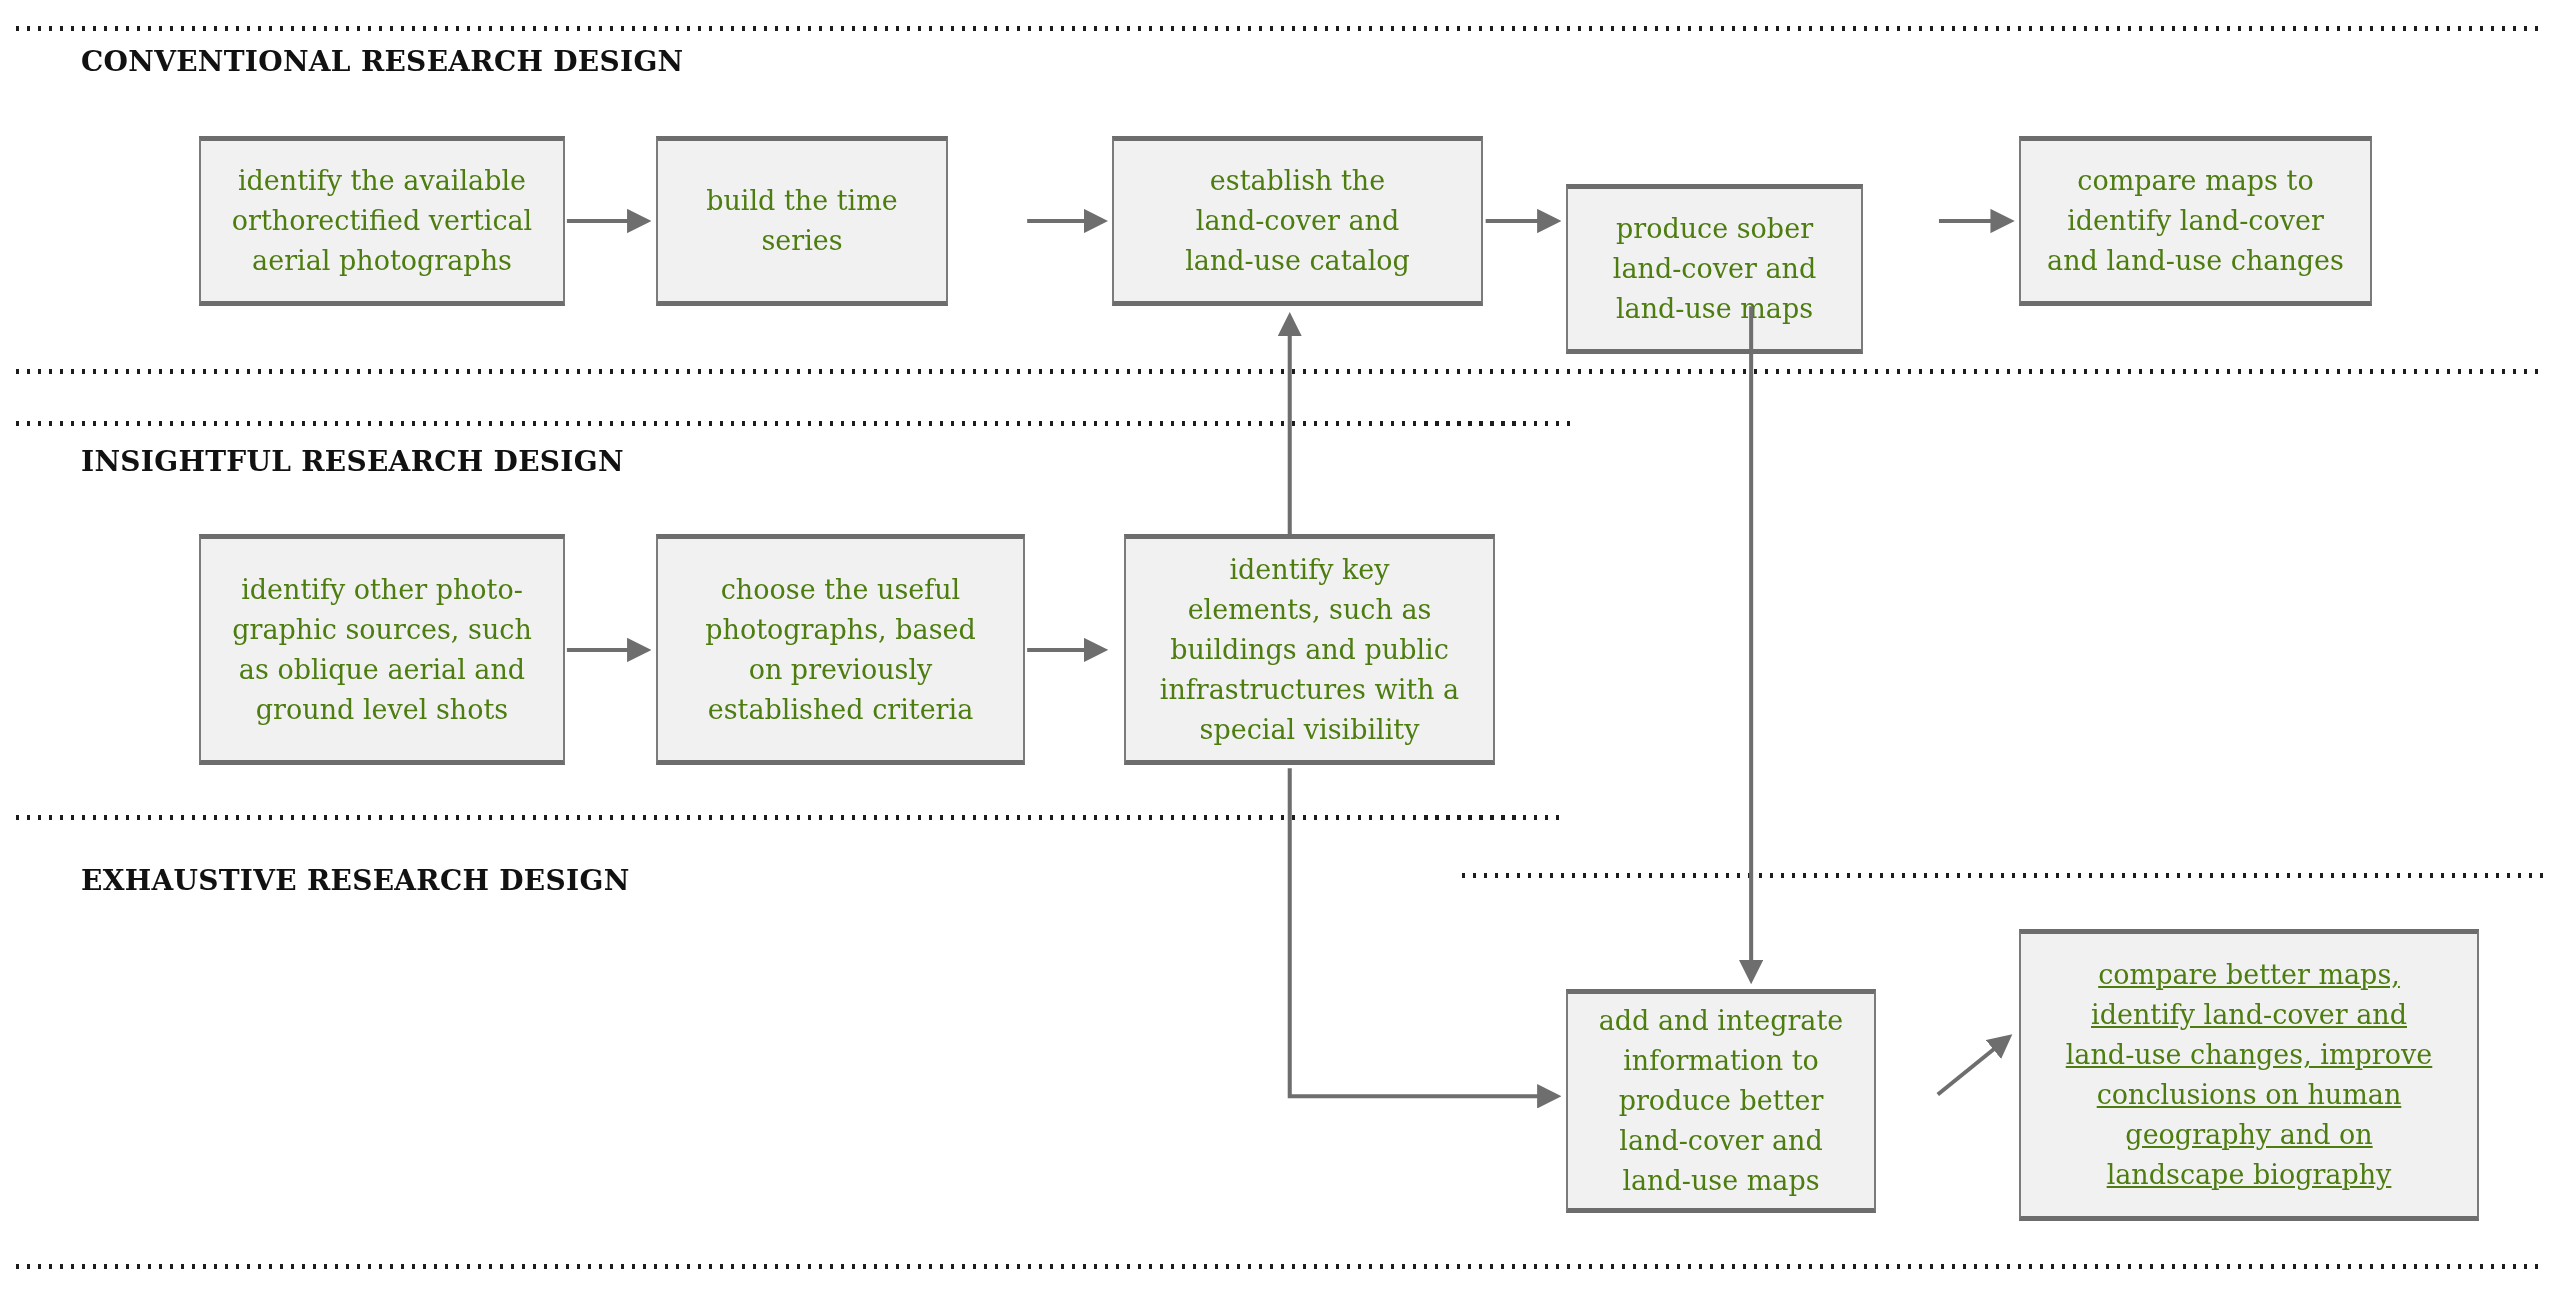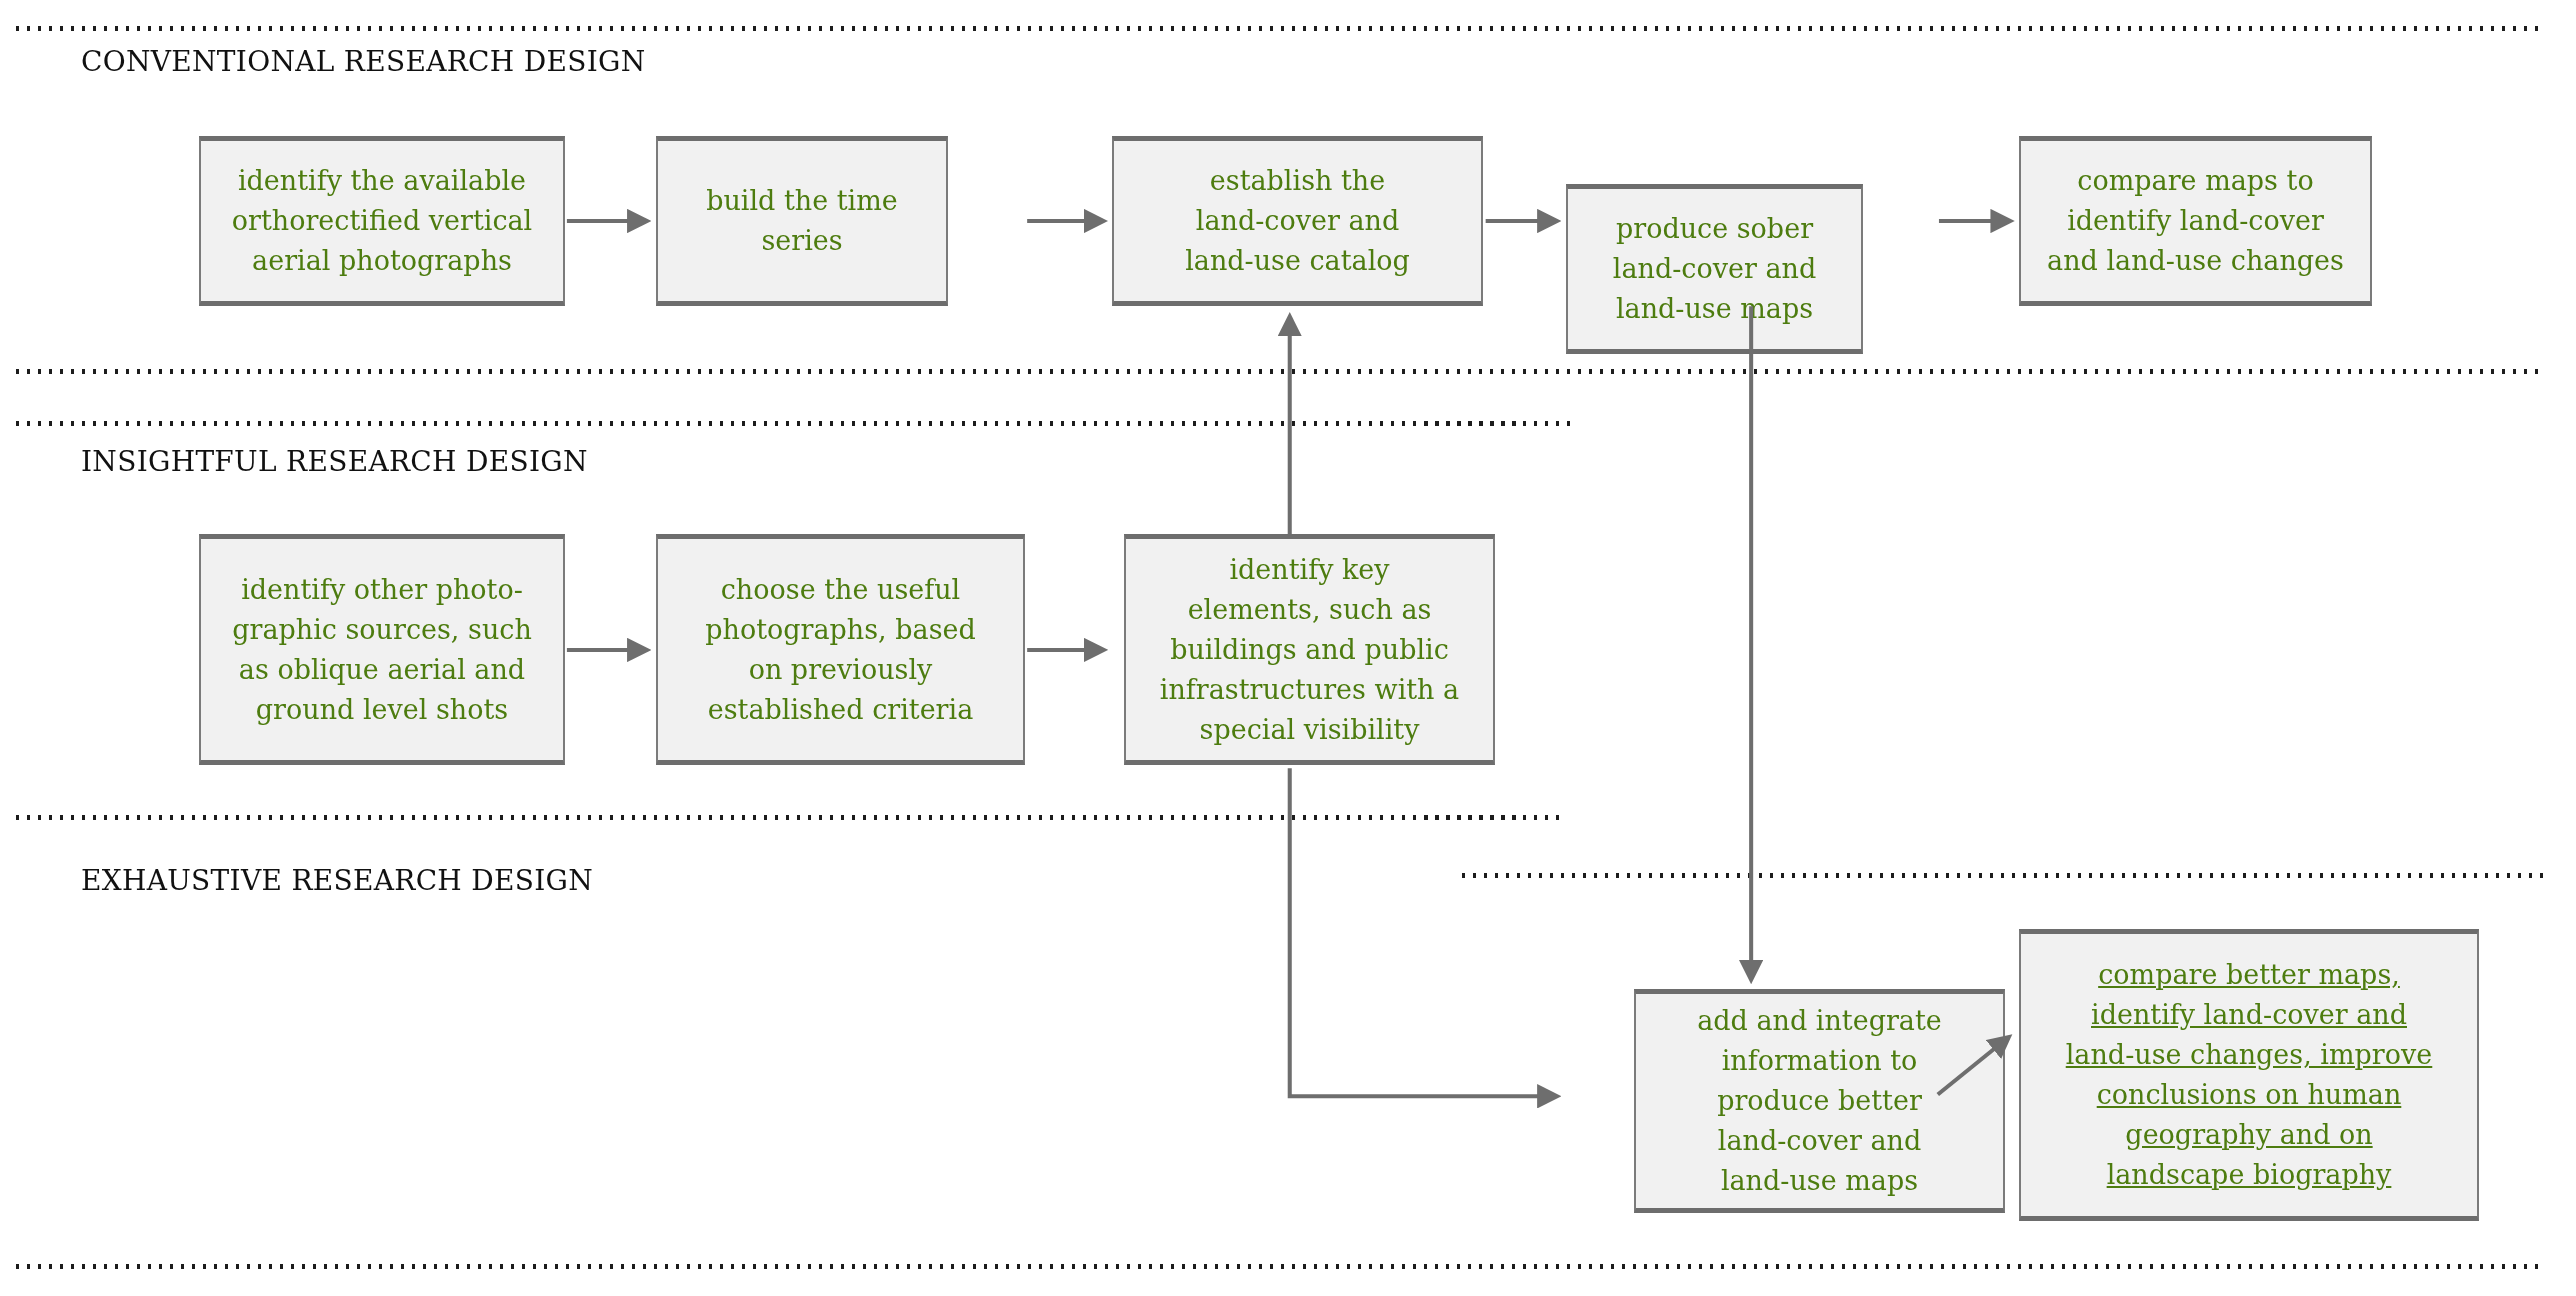--- a/index.html
+++ b/index.html
@@ -13,21 +13,21 @@
   }
   .dots {
     position: absolute;
     height: 5.2px;
     background-image: repeating-linear-gradient(to right, #1c1c1c 0 3.5px, transparent 3.5px 11px);
   }
   .sec-title {
     position: absolute;
     left: 81px;
     font-size: 28px;
-    font-weight: normal;
+    font-weight: bold;
     color: #111111;
     letter-spacing: 0.3px;
     white-space: nowrap;
   }
   .fbox {
     position: absolute;
     box-sizing: border-box;
     background: #f1f1f1;
     border: 2.9px solid #7b7b7b;
     border-top: 5.8px solid #6d6d6d;
@@ -86,21 +86,21 @@
   <div class="fbox" style="left:656px; top:534px; width:369px; height:231px;">choose the useful
 photographs, based
 on previously
 established criteria</div>
   <div class="fbox" style="left:1124px; top:534px; width:371px; height:231px;">identify key
 elements, such as
 buildings and public
 infrastructures with a
 special visibility</div>
 
-  <div class="fbox" style="left:1634px; top:989px; width:371px; height:224px;">add and integrate
+  <div class="fbox" style="left:1566px; top:989px; width:310px; height:224px;">add and integrate
 information to
 produce better
 land-cover and
 land-use maps</div>
   <div class="fbox" style="left:2019px; top:929px; width:460px; height:292px;text-decoration:underline;">compare better maps,
 identify land-cover and
 land-use changes, improve
 conclusions on human
 geography and on
 landscape biography</div>

